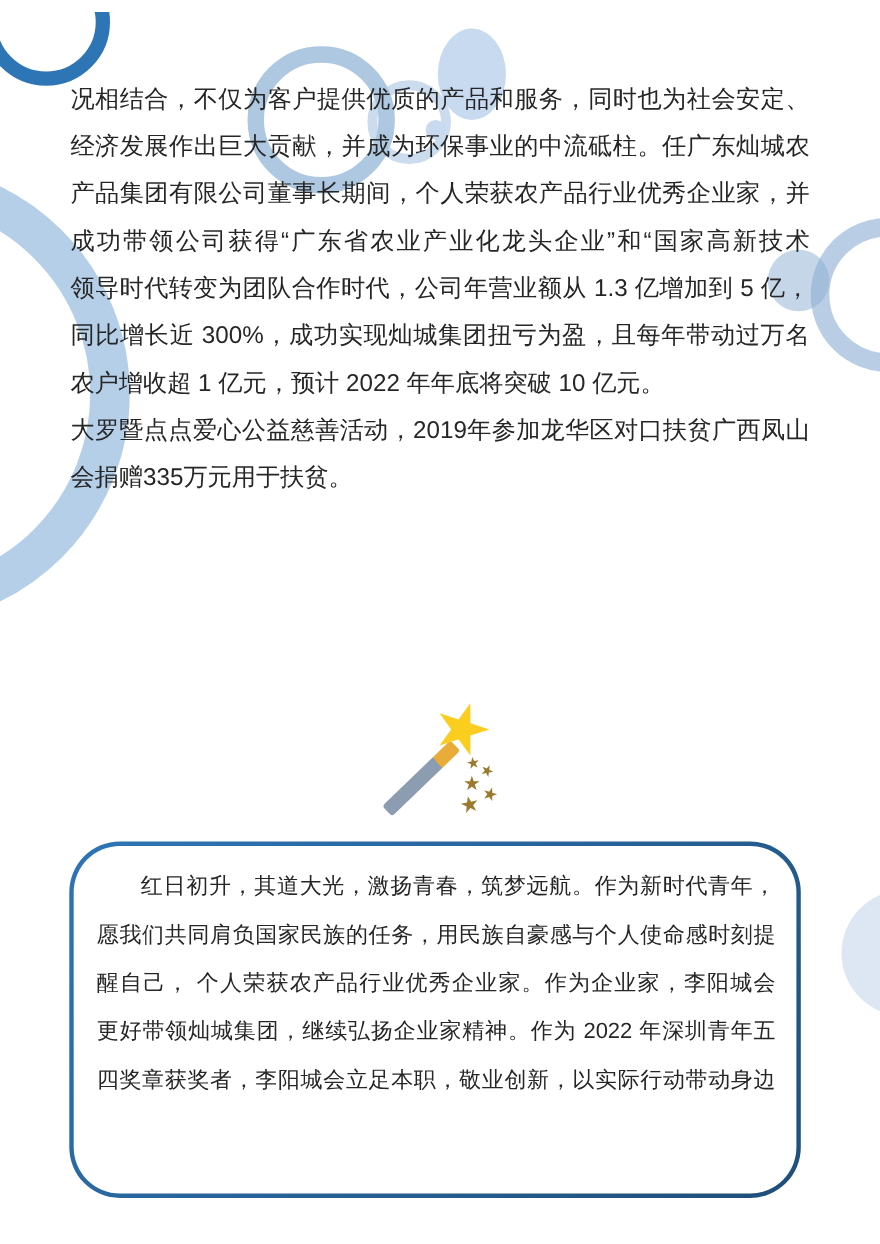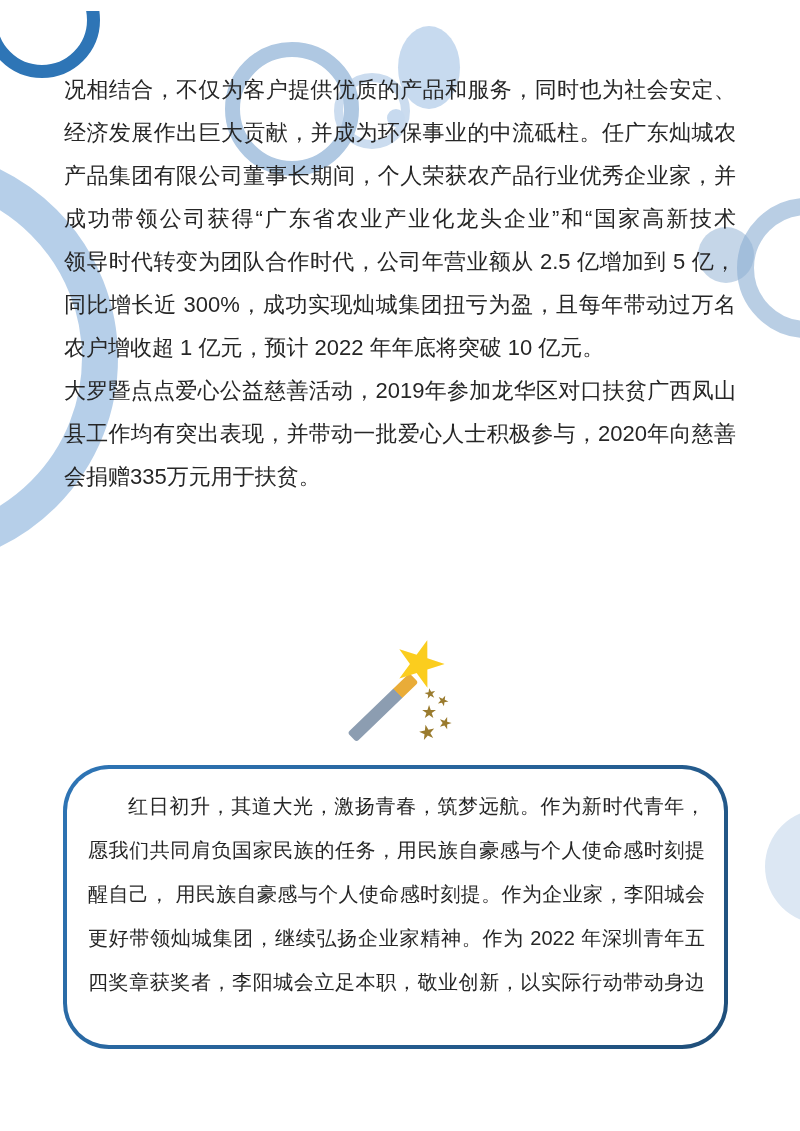--- a/index.html
+++ b/index.html
@@ -40,21 +40,21 @@
   .star { position:absolute; line-height:1; transform:translate(-50%,-55%); }
   .star-big  { left:80px; top:37px; font-size:62px; color:#FBCD1E; transform:translate(-50%,-55%) rotate(18deg); }
   .star-mini { color:#9A7B2E; }
   .s1 { left:90px;  top:65px;  font-size:14px; transform:translate(-50%,-55%) rotate(-10deg); }
   .s2 { left:103px; top:72px;  font-size:14px; transform:translate(-50%,-55%) rotate(25deg); }
   .s3 { left:89px;  top:84px;  font-size:18px; transform:translate(-50%,-55%) rotate(0deg); }
   .s4 { left:105px; top:95px;  font-size:16px; transform:translate(-50%,-55%) rotate(18deg); }
   .s5 { left:87px;  top:104px; font-size:20px; transform:translate(-50%,-55%) rotate(-12deg); }
   
   .quote-border {
-    position:absolute; left:63px; top:754px; width:665px; height:284px;
+    position:absolute; left:63px; top:754px; width:665px; height:324px;
     border-radius:46px; padding:4px; box-sizing:border-box;
     background:linear-gradient(135deg, #2E75B6 0%, #1F4E79 100%);
     z-index:2;
   }
   .quote-inner {
     width:100%; height:100%; box-sizing:border-box;
     background:#ffffff; border-radius:42px;
     padding:15px 19px 0 21px;
     font-size:20px; line-height:44px; color:#262626;
   }
@@ -73,44 +73,43 @@
   <div class="shape circle-right"></div>
   <div class="shape ring ring-left-big"></div>
   <div class="shape circle-br"></div>
 
   <div class="body-text">
     <div>
       <div class="ln">况相结合，不仅为客户提供优质的产品和服务，同时也为社会安定、</div>
       <div class="ln">经济发展作出巨大贡献，并成为环保事业的中流砥柱。任广东灿城农</div>
       <div class="ln">产品集团有限公司董事长期间，个人荣获农产品行业优秀企业家，并</div>
       <div class="ln">成功带领公司获得“广东省农业产业化龙头企业”和“国家高新技术</div>
-      <div class="ln">领导时代转变为团队合作时代，公司年营业额从 2.5 亿增加到 5 亿，</div>
+      <div class="ln">领导时代转变为团队合作时代，公司年营业额从 1.3 亿增加到 5 亿，</div>
       <div class="ln">同比增长近 300%，成功实现灿城集团扭亏为盈，且每年带动过万名</div>
       <div class="ln end">农户增收超 1 亿元，预计 2022 年年底将突破 10 亿元。</div>
     </div>
     <div>
       <div class="ln">大罗暨点点爱心公益慈善活动，2019年参加龙华区对口扶贫广西凤山</div>
-      <div class="ln">县工作均有突出表现，并带动一批爱心人士积极参与，2020年向慈善</div>
       <div class="ln end">会捐赠335万元用于扶贫。</div>
     </div>
   </div>
 
   <div class="wand">
     <div class="wand-stick"></div>
     <span class="star star-big">★</span>
     <span class="star star-mini s1">★</span>
     <span class="star star-mini s2">★</span>
     <span class="star star-mini s3">★</span>
     <span class="star star-mini s4">★</span>
     <span class="star star-mini s5">★</span>
   </div>
 
   <div class="quote-border">
     <div class="quote-inner">
       <div class="ln indent">红日初升，其道大光，激扬青春，筑梦远航。作为新时代青年，</div>
       <div class="ln">愿我们共同肩负国家民族的任务，用民族自豪感与个人使命感时刻提</div>
-      <div class="ln">醒自己， 用民族自豪感与个人使命感时刻提。作为企业家，李阳城会</div>
+      <div class="ln">醒自己， 个人荣获农产品行业优秀企业家。作为企业家，李阳城会</div>
       <div class="ln">更好带领灿城集团，继续弘扬企业家精神。作为 2022 年深圳青年五</div>
       <div class="ln">四奖章获奖者，李阳城会立足本职，敬业创新，以实际行动带动身边</div>
     </div>
   </div>
 
 </div>
 
 </body></html>

